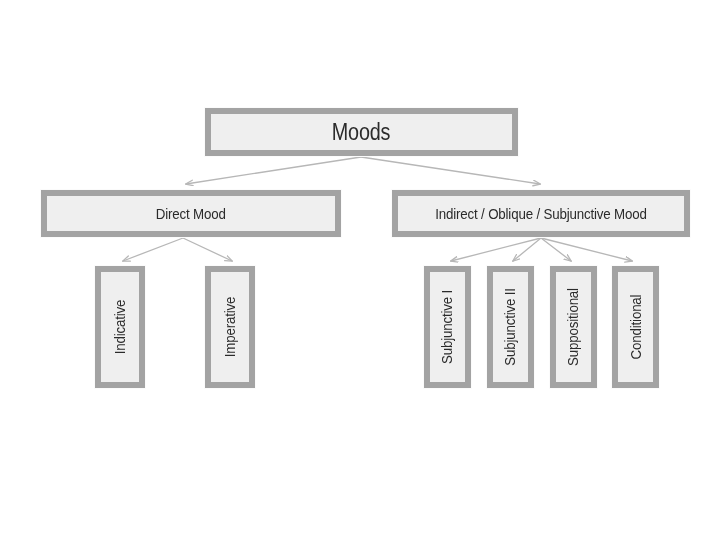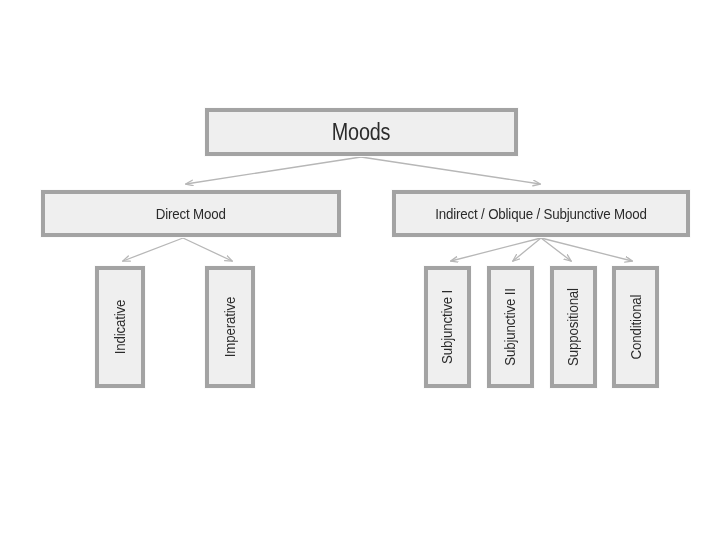--- a/index.html
+++ b/index.html
@@ -25,21 +25,21 @@
     left: 0;
     top: 0;
     width: 720px;
     height: 540px;
     pointer-events: none;
   }
   .node {
     position: absolute;
     box-sizing: border-box;
     background: #efefef;
-    border: 4px solid #a3a3a3;
+    border: 6px solid #a3a3a3;
     box-shadow: 0 0 0 1px #fbfbfb;
     display: flex;
     align-items: center;
     justify-content: center;
     color: #2b2b2b;
     overflow: hidden;
   }
   .node-label {
     display: block;
     white-space: nowrap;

